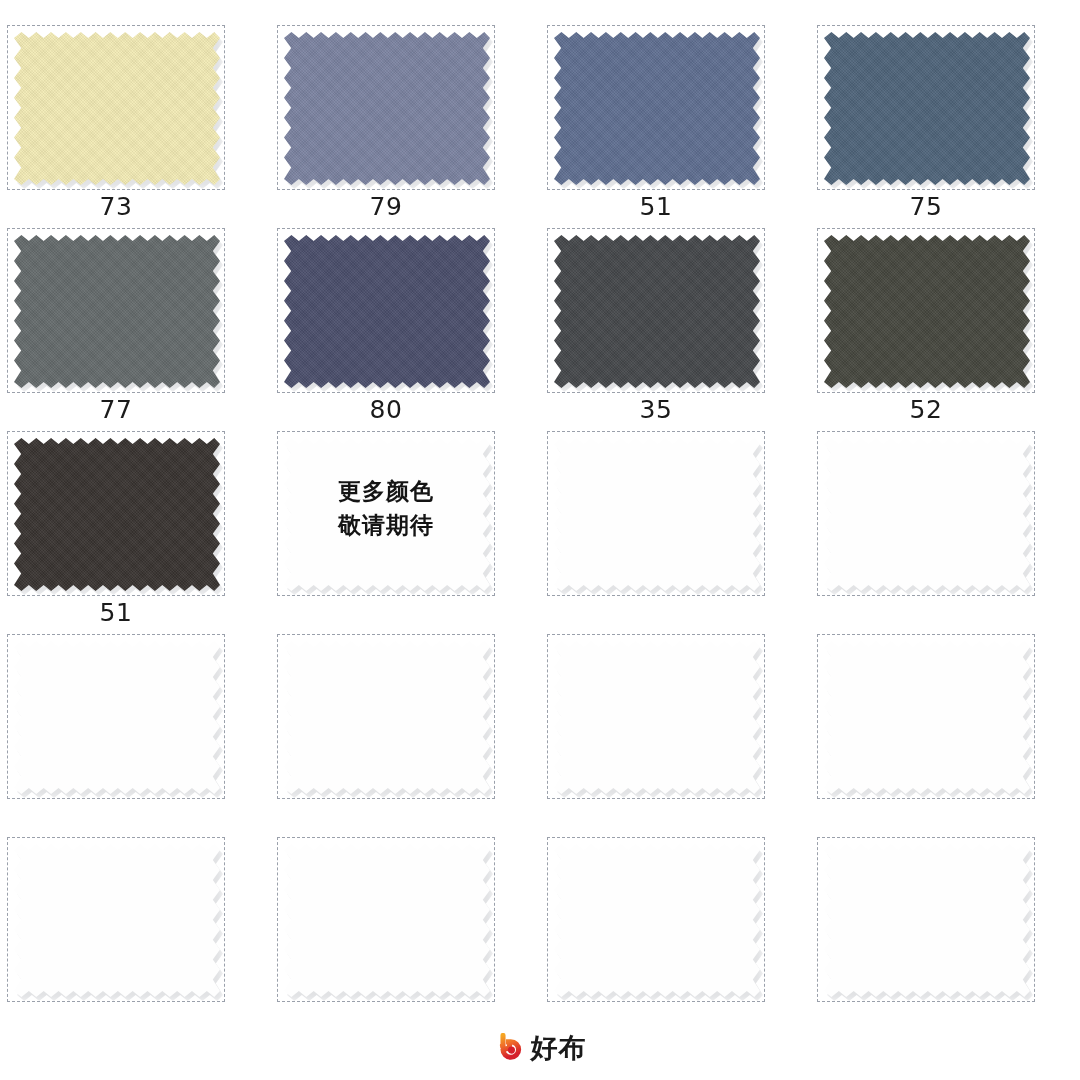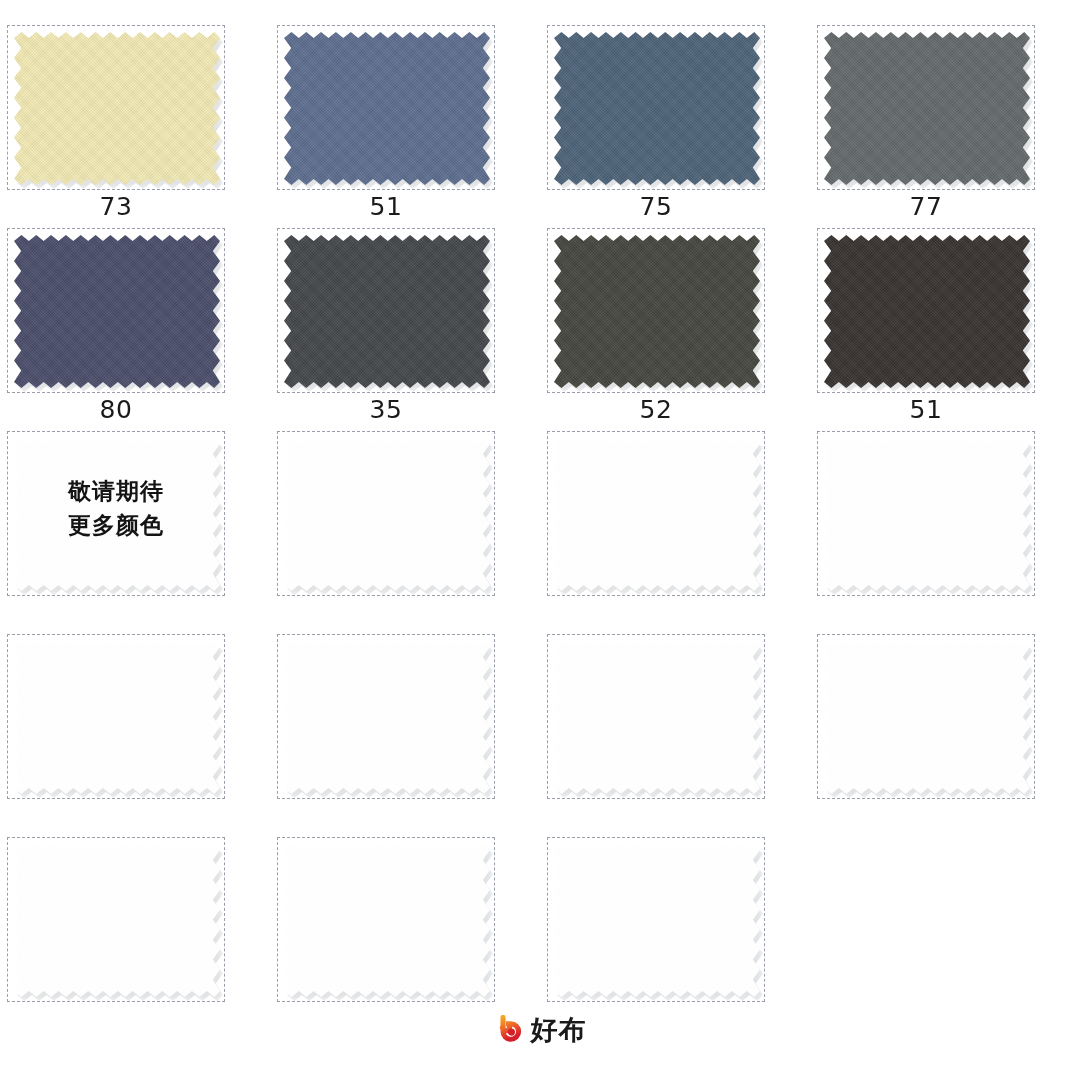--- a/index.html
+++ b/index.html
@@ -171,21 +171,21 @@
   .coming-soon-text span { display: block; }
 
   
   #footer {
     position: absolute;
     left: 0;
     top: 1015px;
     width: 1080px;
     height: 65px;
     display: flex;
-    align-items: flex-start;
+    align-items: center;
     justify-content: center;
     gap: 7px;
   }
   #brand-mark {
     width: 30px;
     height: 30px;
     display: block;
   }
   #brand-text {
     font-size: 27px;
@@ -203,20 +203,27 @@
     <div class="cell">
       <div class="swatch-box">
         <div class="fabric-shadow"></div>
         <div class="fabric colored" style="background: rgb(242, 234, 180);"></div>
       </div>
       <div class="cell-label">73</div>
     </div>
     <div class="cell">
       <div class="swatch-box">
         <div class="fabric-shadow"></div>
+        <div class="fabric colored" style="background: rgb(122, 130, 160);"></div>
+      </div>
+      <div class="cell-label">79</div>
+    </div>
+    <div class="cell">
+      <div class="swatch-box">
+        <div class="fabric-shadow"></div>
         <div class="fabric colored" style="background: rgb(94, 110, 144);"></div>
       </div>
       <div class="cell-label">51</div>
     </div>
     <div class="cell">
       <div class="swatch-box">
         <div class="fabric-shadow"></div>
         <div class="fabric colored" style="background: rgb(78, 99, 121);"></div>
       </div>
       <div class="cell-label">75</div>
@@ -255,22 +262,22 @@
         <div class="fabric colored" style="background: rgb(56, 51, 48);"></div>
       </div>
       <div class="cell-label">51</div>
     </div>
     <div class="cell">
       <div class="swatch-box">
         <div class="fabric-shadow"></div>
         <div class="fabric empty" style="background: rgb(254, 254, 254);"></div>
       </div>
       <div class="coming-soon-text">
+        <span>更多颜色</span>
         <span>敬请期待</span>
-        <span>更多颜色</span>
       </div>
     </div>
     <div class="cell">
       <div class="swatch-box">
         <div class="fabric-shadow"></div>
         <div class="fabric empty" style="background: rgb(254, 254, 254);"></div>
       </div>
     </div>
     <div class="cell">
       <div class="swatch-box">

